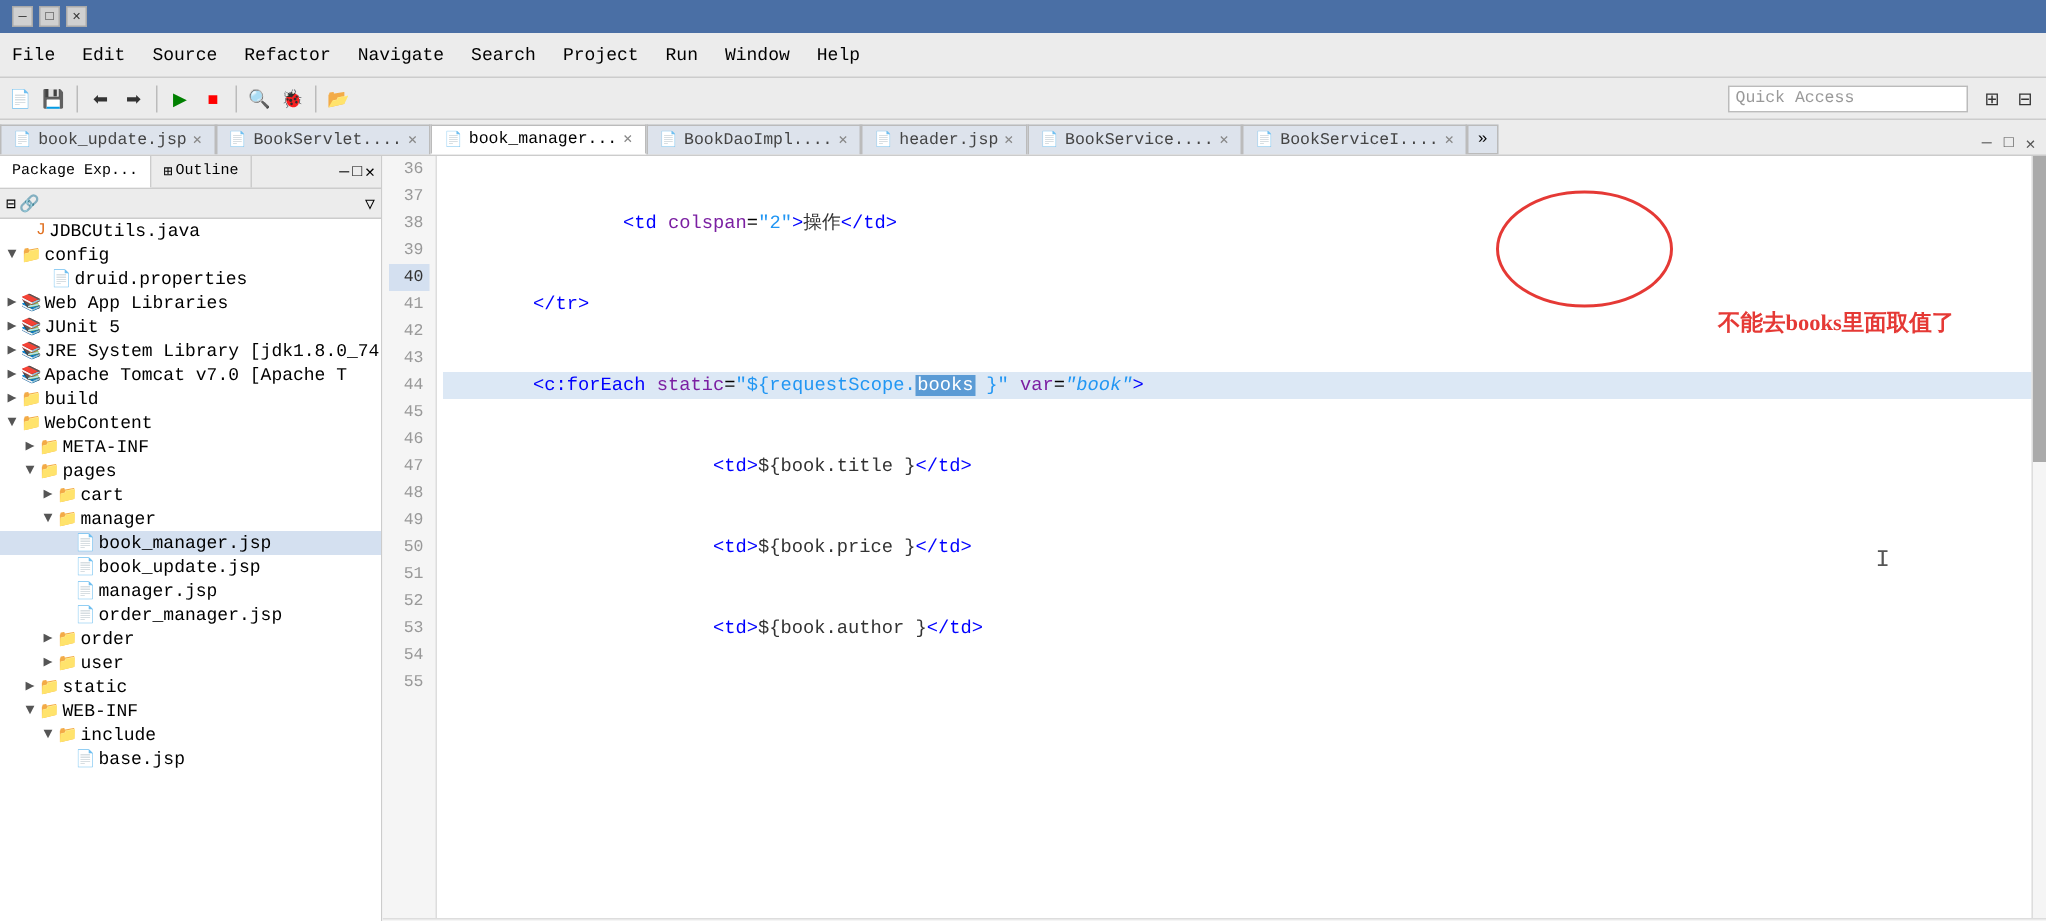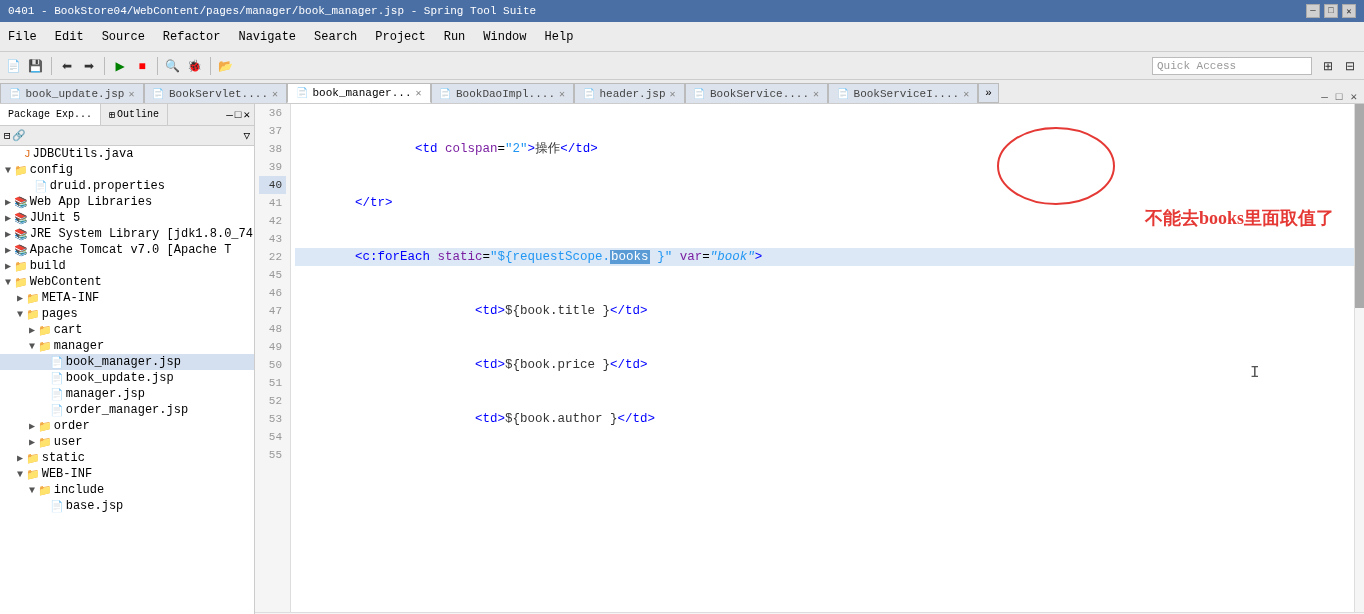--- a/index.html
+++ b/index.html
@@ -221,21 +221,20 @@
       font-size: 11px;
       cursor: pointer;
       color: #555;
       padding: 0 3px;
     }
   </style>
 </head>
 <body>
 
 <div id="title-bar">
-  <span>0401 - BookStore04/WebContent/pages/manager/book_manager.jsp - Spring Tool Suite</span>
   <div class="win-controls">
     <div class="win-btn">—</div>
     <div class="win-btn">□</div>
     <div class="win-btn">✕</div>
   </div>
 </div>
 
 <div id="menu-bar">
   <span>File</span>
   <span>Edit</span>
@@ -491,21 +490,21 @@
 
       <div id="line-numbers">
         <span class="line-num">36</span>
         <span class="line-num">37</span>
         <span class="line-num">38</span>
         <span class="line-num">39</span>
         <span class="line-num active">40</span>
         <span class="line-num">41</span>
         <span class="line-num">42</span>
         <span class="line-num">43</span>
-        <span class="line-num">22</span>
+        <span class="line-num">44</span>
         <span class="line-num">45</span>
         <span class="line-num">46</span>
         <span class="line-num">47</span>
         <span class="line-num">48</span>
         <span class="line-num">49</span>
         <span class="line-num">50</span>
         <span class="line-num">51</span>
         <span class="line-num">52</span>
         <span class="line-num">53</span>
         <span class="line-num">54</span>
@@ -531,21 +530,21 @@
         
         
       </div>
 
       <div id="annotation">
 
         <svg width="130" height="100" style="position:absolute;top:-148px;left:186px;">
           <ellipse cx="65" cy="50" rx="58" ry="38" fill="none" stroke="#e53935" stroke-width="2"></ellipse>
         </svg>
 
-        <div style="position:absolute;top:-58px;left:340px;color:#e53935;font-size:18px;font-weight:bold;font-family:'SimSun','STSong',serif;white-space:nowrap;">
+        <div style="position:absolute;top:-58px;left:340px;color:#e53935;font-size:15px;font-weight:bold;font-family:'SimSun','STSong',serif;white-space:nowrap;">
           不能去books里面取值了
         </div>
 
         <div style="position:absolute;top:100px;left:445px;font-size:16px;color:#555;font-weight:100;">I</div>
       </div>
 
     </div>
 
     <div style="height:10px;background:#f5f5f5;border-top:1px solid #ddd;display:flex;align-items:center;">
       <div style="margin-left:5%;width:30%;height:8px;background:#bbb;"></div>

